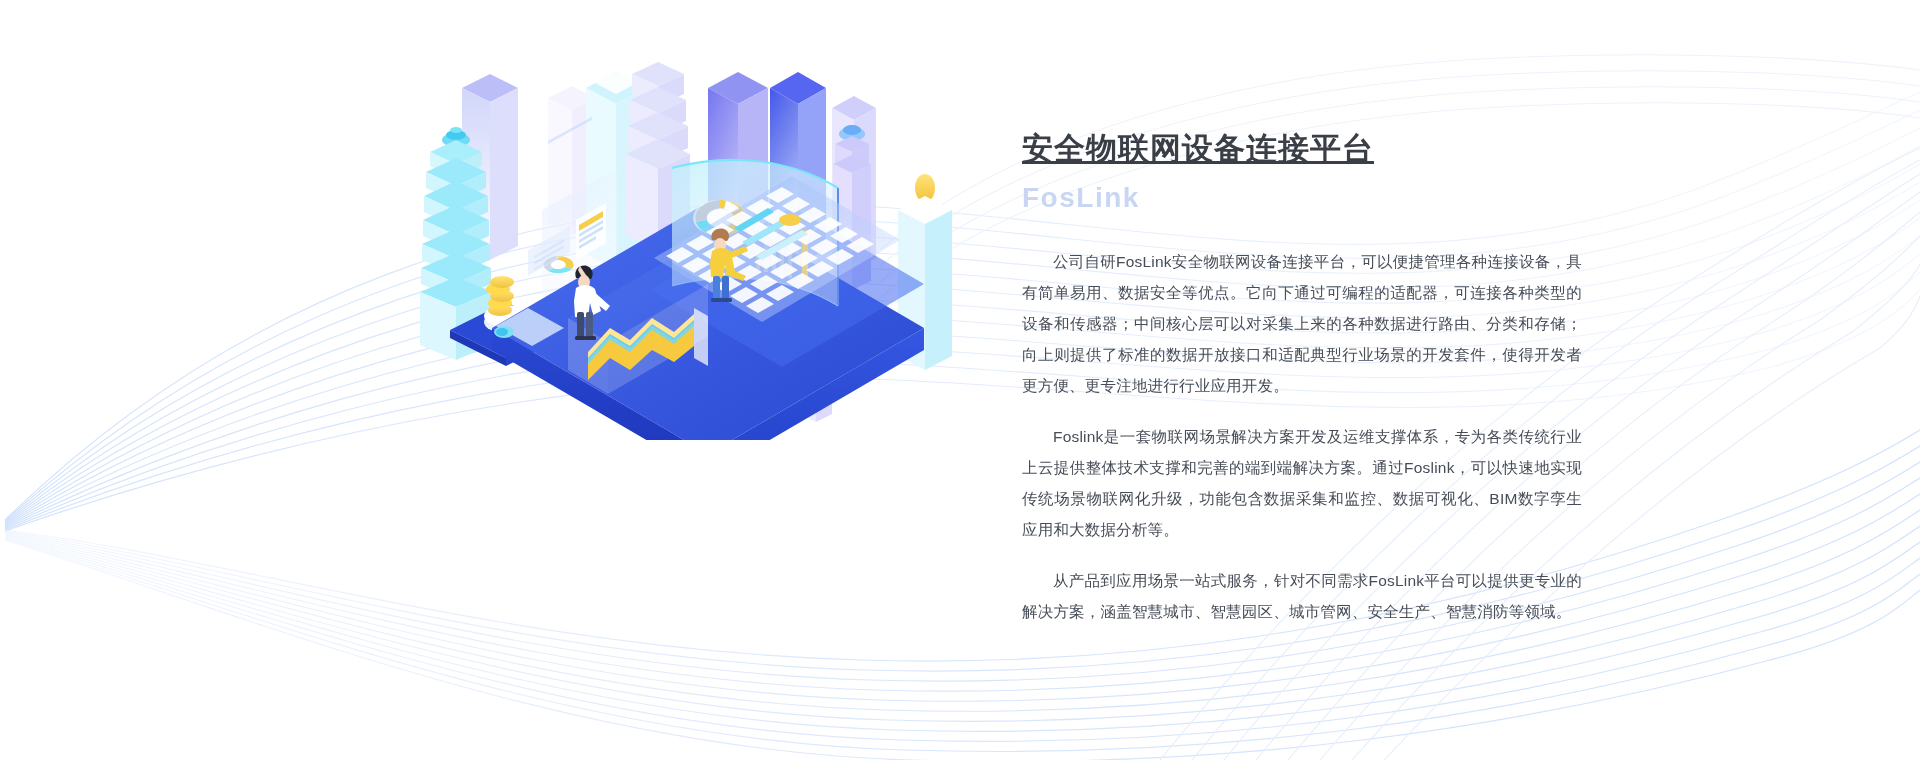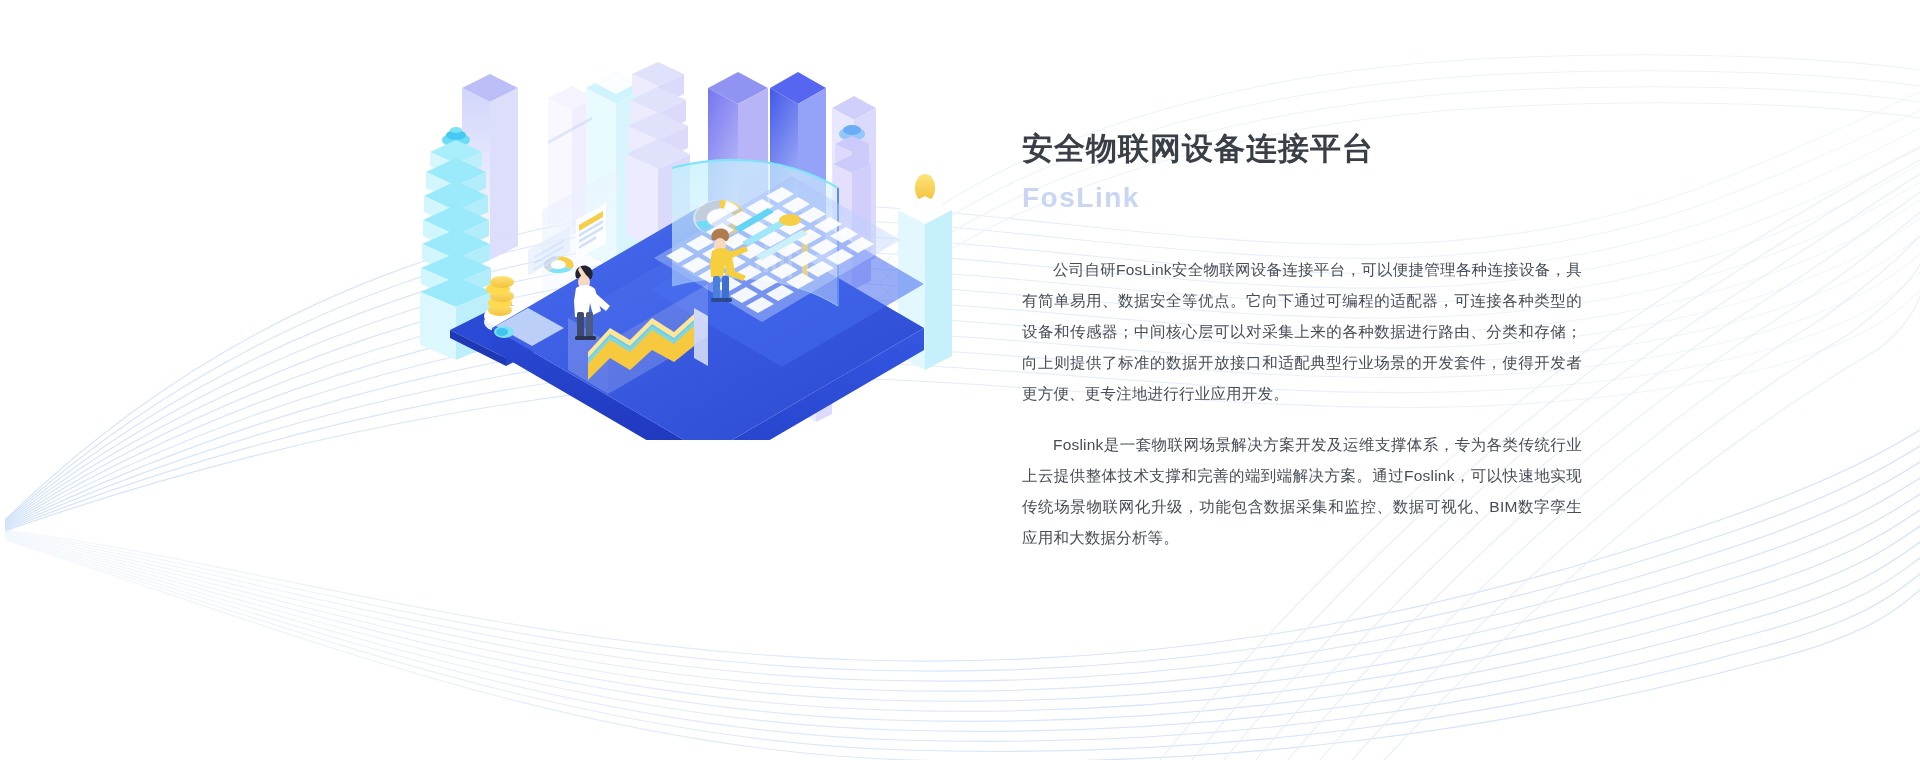--- a/index.html
+++ b/index.html
@@ -36,40 +36,41 @@
     width:560px;
     z-index:3;
   }
   #page-title {
     font-size:31px;
     font-weight:bold;
     color:#3a3f47;
     letter-spacing:1px;
     line-height:1.25;
     white-space:nowrap;
+    text-decoration:underline;
   }
   #page-subtitle {
     font-size:28px;
     font-weight:bold;
     color:#c8d6f2;
     letter-spacing:1.5px;
     margin-top:12px;
     line-height:1.2;
   }
   .body-para {
     font-size:15.5px;
     line-height:2.0;
     color:#474d57;
     text-align:justify;
     text-justify:inter-ideograph;
     text-indent:2em;
     margin-top:20px;
     letter-spacing:0.2px;
   }
-  .body-para.first { margin-top:40px; }
+  .body-para.first { margin-top:32px; }
 </style>
 </head>
 <body>
 
 <div id="page">
 
   <svg id="bg-waves" viewBox="0 0 1920 760" preserveAspectRatio="none">
     <defs>
       <linearGradient id="waveFade" x1="0" y1="0" x2="1" y2="0">
         <stop offset="0%" stop-color="#cfe0fb" stop-opacity="0.95"></stop>
@@ -505,15 +506,16 @@
     </g>
 
   </svg>
 
   <div id="text-col">
     <h1 id="page-title">安全物联网设备连接平台</h1>
     <div id="page-subtitle">FosLink</div>
 
     <p class="body-para first">公司自研FosLink安全物联网设备连接平台，可以便捷管理各种连接设备，具有简单易用、数据安全等优点。它向下通过可编程的适配器，可连接各种类型的设备和传感器；中间核心层可以对采集上来的各种数据进行路由、分类和存储；向上则提供了标准的数据开放接口和适配典型行业场景的开发套件，使得开发者更方便、更专注地进行行业应用开发。</p>
     <p class="body-para">Foslink是一套物联网场景解决方案开发及运维支撑体系，专为各类传统行业上云提供整体技术支撑和完善的端到端解决方案。通过Foslink，可以快速地实现传统场景物联网化升级，功能包含数据采集和监控、数据可视化、BIM数字孪生应用和大数据分析等。</p>
+    <p class="body-para">从产品到应用场景一站式服务，针对不同需求FosLink平台可以提供更专业的解决方案，涵盖智慧城市、智慧园区、城市管网、安全生产、智慧消防等领域。</p>
   </div>
 
 </div>
 
 </body></html>

